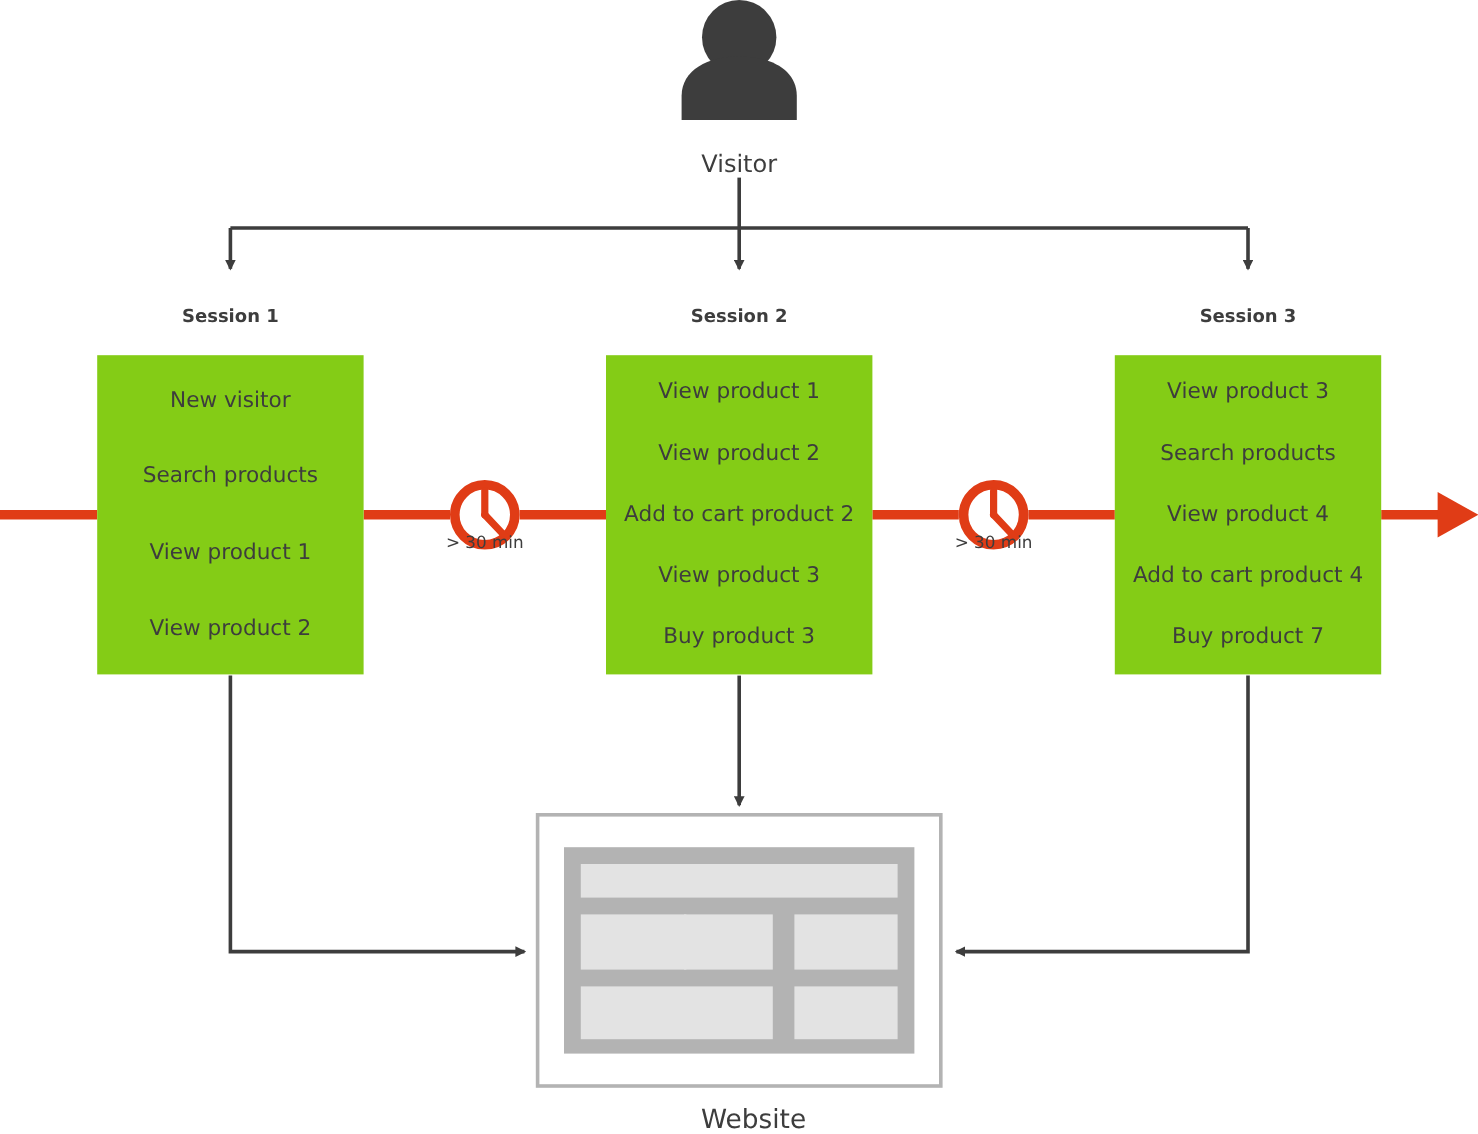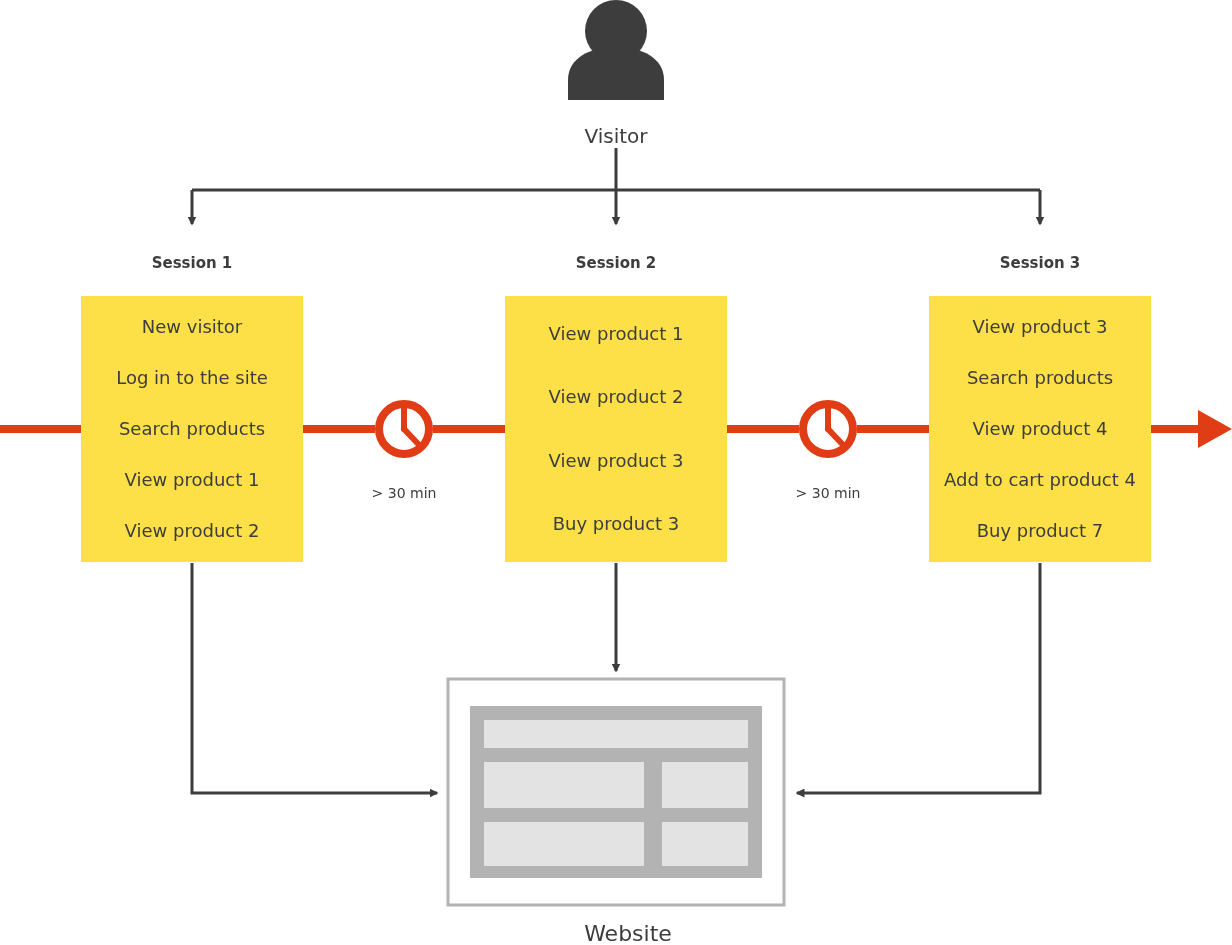--- a/index.html
+++ b/index.html
@@ -40,21 +40,21 @@
     top: 254px;
   }
   #session-title-0 { left: 81px;  width: 222px; }
   #session-title-1 { left: 505px; width: 222px; text-align: center; }
   #session-title-2 { left: 929px; width: 222px; }
 
   
   .session-box {
     top: 296px;
     height: 266px;
-    background: #fde047;
+    background: #84cc16;
     display: flex;
     flex-direction: column;
     justify-content: center;
     align-items: center;
     box-sizing: border-box;
     padding: 6px 4px;
   }
   #session-box-0 { left: 81px;  width: 222px; }
   #session-box-1 { left: 505px; width: 222px; }
   #session-box-2 { left: 929px; width: 222px; }
@@ -70,21 +70,21 @@
     align-items: center;
     justify-content: center;
     width: 100%;
   }
 
   
   .gap-label {
     font-size: 14px;
     color: #3d3d3d;
     text-align: center;
-    top: 485px;
+    top: 445px;
     width: 120px;
   }
   #gap-label-0 { left: 344px; }
   #gap-label-1 { left: 768px; }
 
   
   #website-label {
     left: 12px; top: 921px; width: 1232px;
     text-align: center;
     font-size: 22px;
@@ -158,30 +158,30 @@
     <rect x="484" y="822" width="160" height="44" fill="#e3e3e3"></rect>
     <rect x="662" y="822" width="86" height="44" fill="#e3e3e3"></rect>
   </g>
 </svg>
 
 <div class="abs" id="visitor-label">Visitor</div>
 
 <div class="abs session-title" id="session-title-0">Session 1</div>
 <div class="abs session-box" id="session-box-0">
   <div class="session-event">New visitor</div>
-  <div class="session-event">Log in to the site</div>
   <div class="session-event">Search products</div>
   <div class="session-event">View product 1</div>
   <div class="session-event">View product 2</div>
 </div>
 
 <div class="abs session-title" id="session-title-1">Session 2</div>
 <div class="abs session-box" id="session-box-1">
   <div class="session-event">View product 1</div>
   <div class="session-event">View product 2</div>
+  <div class="session-event">Add to cart product 2</div>
   <div class="session-event">View product 3</div>
   <div class="session-event">Buy product 3</div>
 </div>
 
 <div class="abs session-title" id="session-title-2">Session 3</div>
 <div class="abs session-box" id="session-box-2">
   <div class="session-event">View product 3</div>
   <div class="session-event">Search products</div>
   <div class="session-event">View product 4</div>
   <div class="session-event">Add to cart product 4</div>

